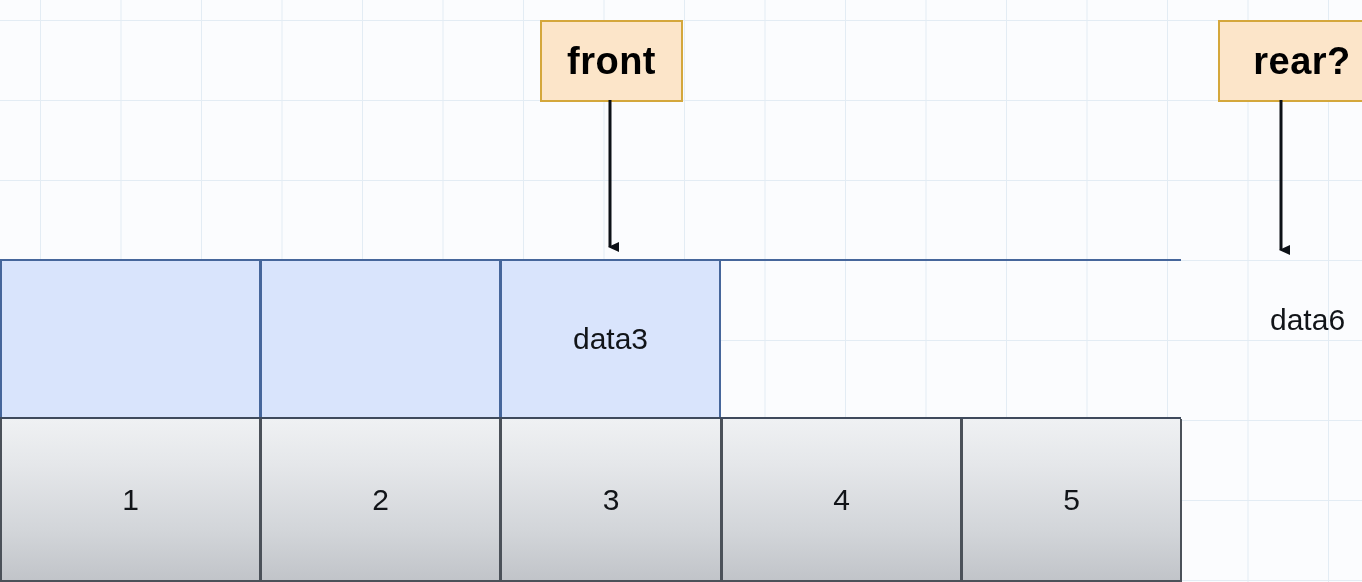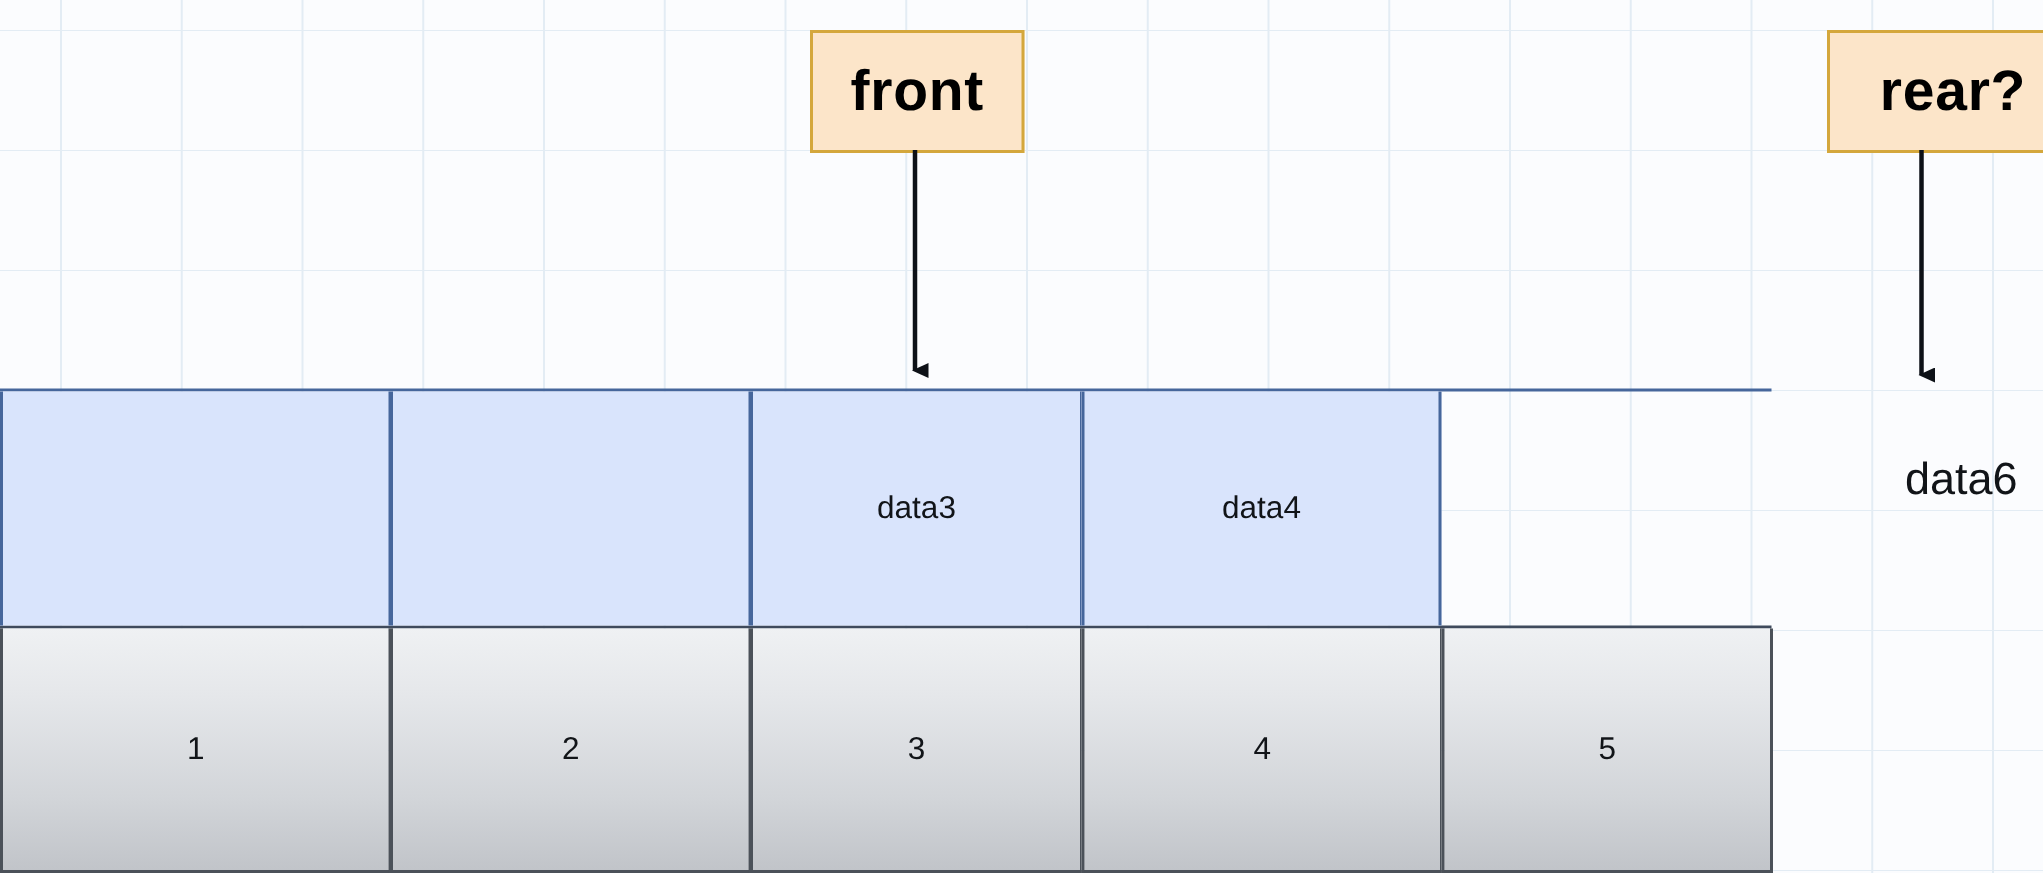--- a/index.html
+++ b/index.html
@@ -77,21 +77,21 @@
   }
   #row-index {
     height: 163px;
   }
   .cell {
     box-sizing: border-box;
     display: flex;
     align-items: center;
     justify-content: center;
     flex: 0 0 auto;
-    font-size: 21px;
+    font-size: 30px;
     color: #111418;
   }
   .cell-data {
     background: #d9e4fc;
     border-left: 2px solid #46669b;
     border-right: 1px solid #46669b;
   }
   .cell-data:last-child {
     border-right: 2px solid #46669b;
   }
@@ -154,23 +154,20 @@
     <div id="row-data" class="row">
       <div class="cell cell-data w260">
         <span></span>
       </div>
       <div class="cell cell-data w240">
         <span></span>
       </div>
       <div class="cell cell-data w221">
         <span>data3</span>
       </div>
-      <div class="cell cell-data w240">
-        <span>data4</span>
-      </div>
     </div>
 
     <div id="row-index" class="row">
       <div class="cell cell-index w260">
         <span>1</span>
       </div>
       <div class="cell cell-index w240">
         <span>2</span>
       </div>
       <div class="cell cell-index w221">

